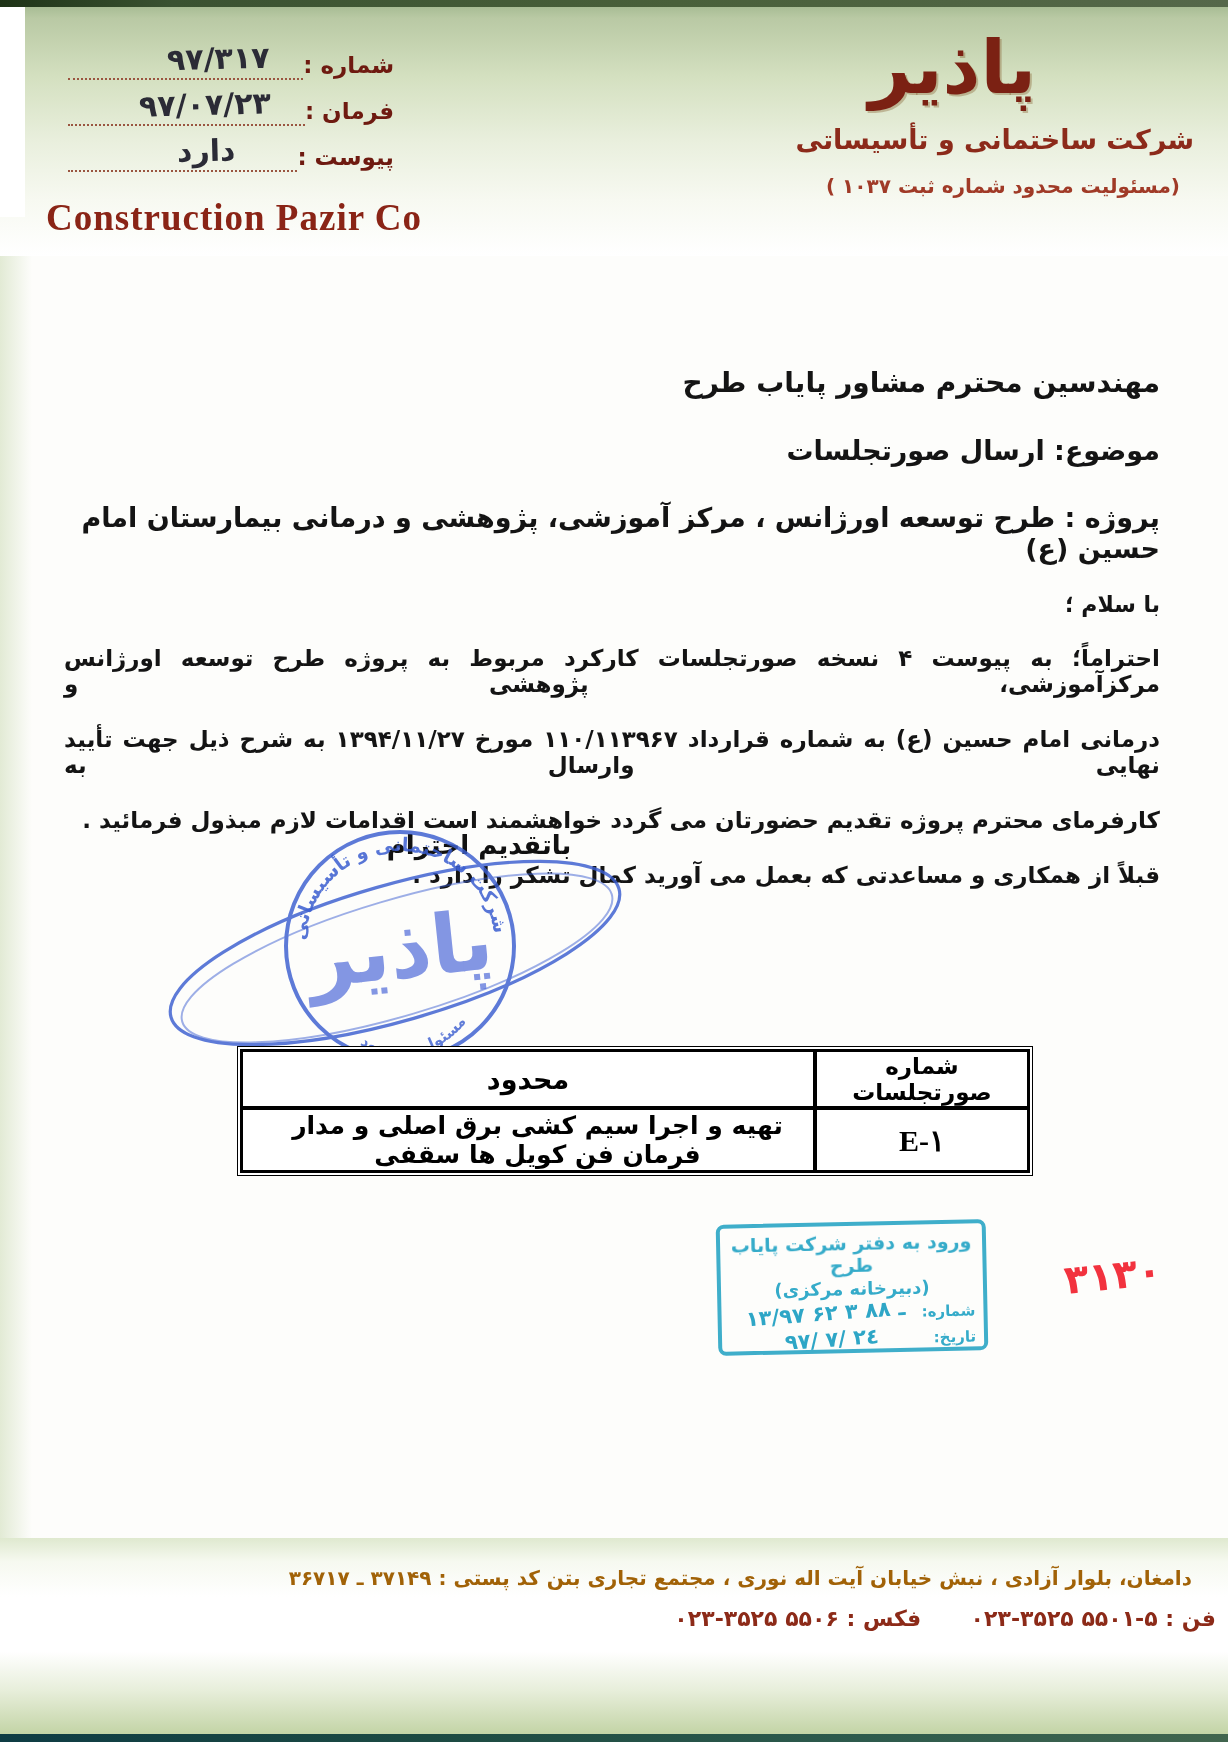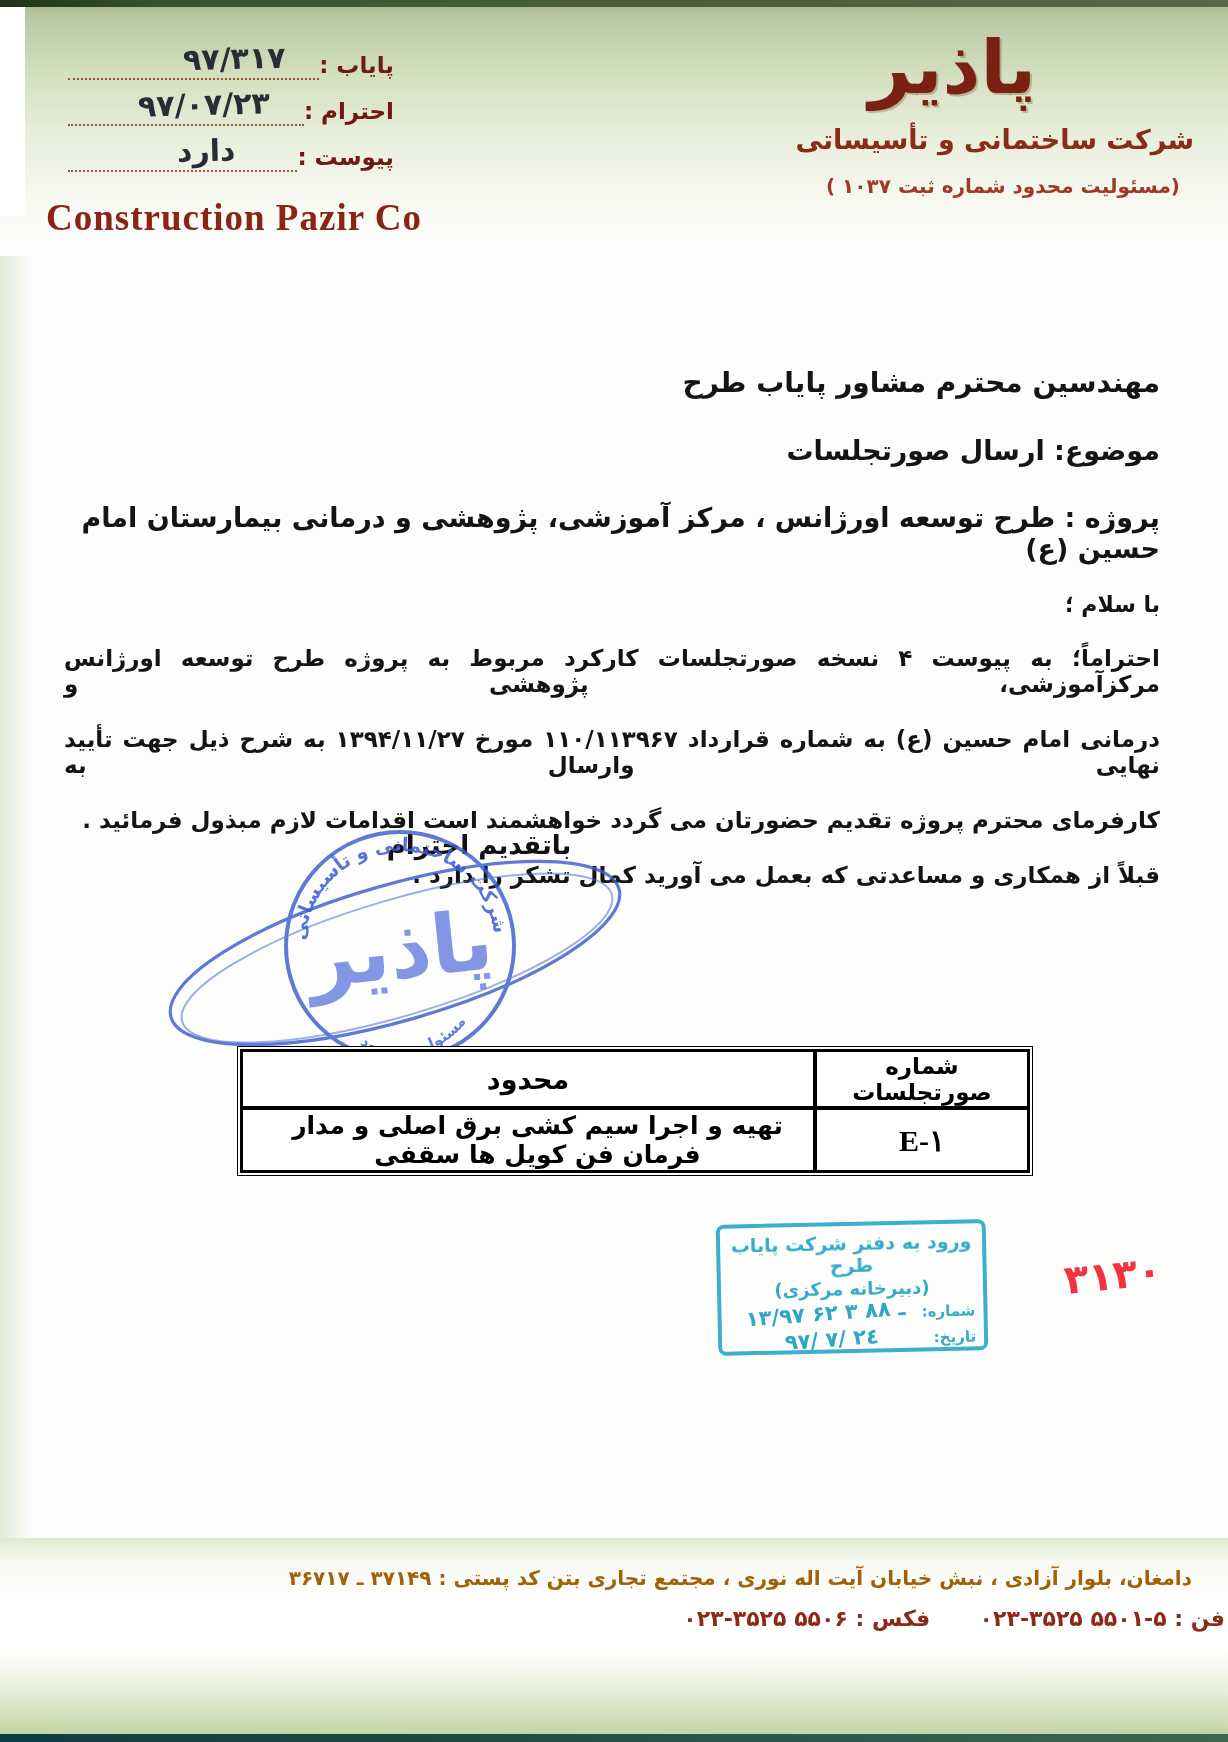--- a/index.html
+++ b/index.html
@@ -69,21 +69,21 @@
     padding-top:6px;box-sizing:border-box;opacity:.95;}
   .rs1{font-size:19px;font-weight:bold;filter:blur(.4px);}
   .rs2{font-size:18px;font-weight:bold;margin-top:2px;}
   .rs-row{display:flex;align-items:center;padding:0 8px;margin-top:2px;}
   .rs-label{font-size:15px;font-weight:bold;white-space:nowrap;}
   .rs-hand{font-size:21px;font-weight:bold;color:#23a2c4;flex:1;text-align:center;
     transform:rotate(-3deg);letter-spacing:1px;white-space:nowrap;}
 
   
   .f-address{position:absolute;top:1566px;right:36px;font-size:20px;font-weight:bold;color:#a16207;direction:rtl;}
-  .f-phones{position:absolute;top:1606px;right:3px;font-size:22px;font-weight:bold;color:#8c2a18;direction:rtl;
+  .f-phones{position:absolute;top:1606px;right:12px;font-size:22px;font-weight:bold;color:#8c2a18;direction:rtl;
     white-space:nowrap;}
   .f-phones .num{direction:ltr;unicode-bidi:embed;}
   .f-gap{display:inline-block;width:34px;}
 </style>
 </head>
 <body>
 
 <div class="page">
 
   <div class="band-top"></div>
@@ -93,27 +93,27 @@
   <div class="band-bottom"></div>
   <div class="edge-bottom"></div>
 
   <div class="logo-fa">پاذیر</div>
   <div class="company-fa">شرکت ساختمانی و تأسیساتی</div>
   <div class="registration">(مسئولیت محدود  شماره ثبت ۱۰۳۷ )</div>
   <div class="company-en">Construction Pazir Co</div>
 
   <div class="hfields">
     <div class="hrow">
-      <span class="hlabel">پایاب :</span>
+      <span class="hlabel">شماره :</span>
       <span class="hline">
         <span class="hval">۹۷/۳۱۷</span>
       </span>
     </div>
     <div class="hrow">
-      <span class="hlabel">احترام :</span>
+      <span class="hlabel">فرمان :</span>
       <span class="hline">
         <span class="hval">۹۷/۰۷/۲۳</span>
       </span>
     </div>
     <div class="hrow">
       <span class="hlabel">پیوست :</span>
       <span class="hline">
         <span class="hval">دارد</span>
       </span>
     </div>

